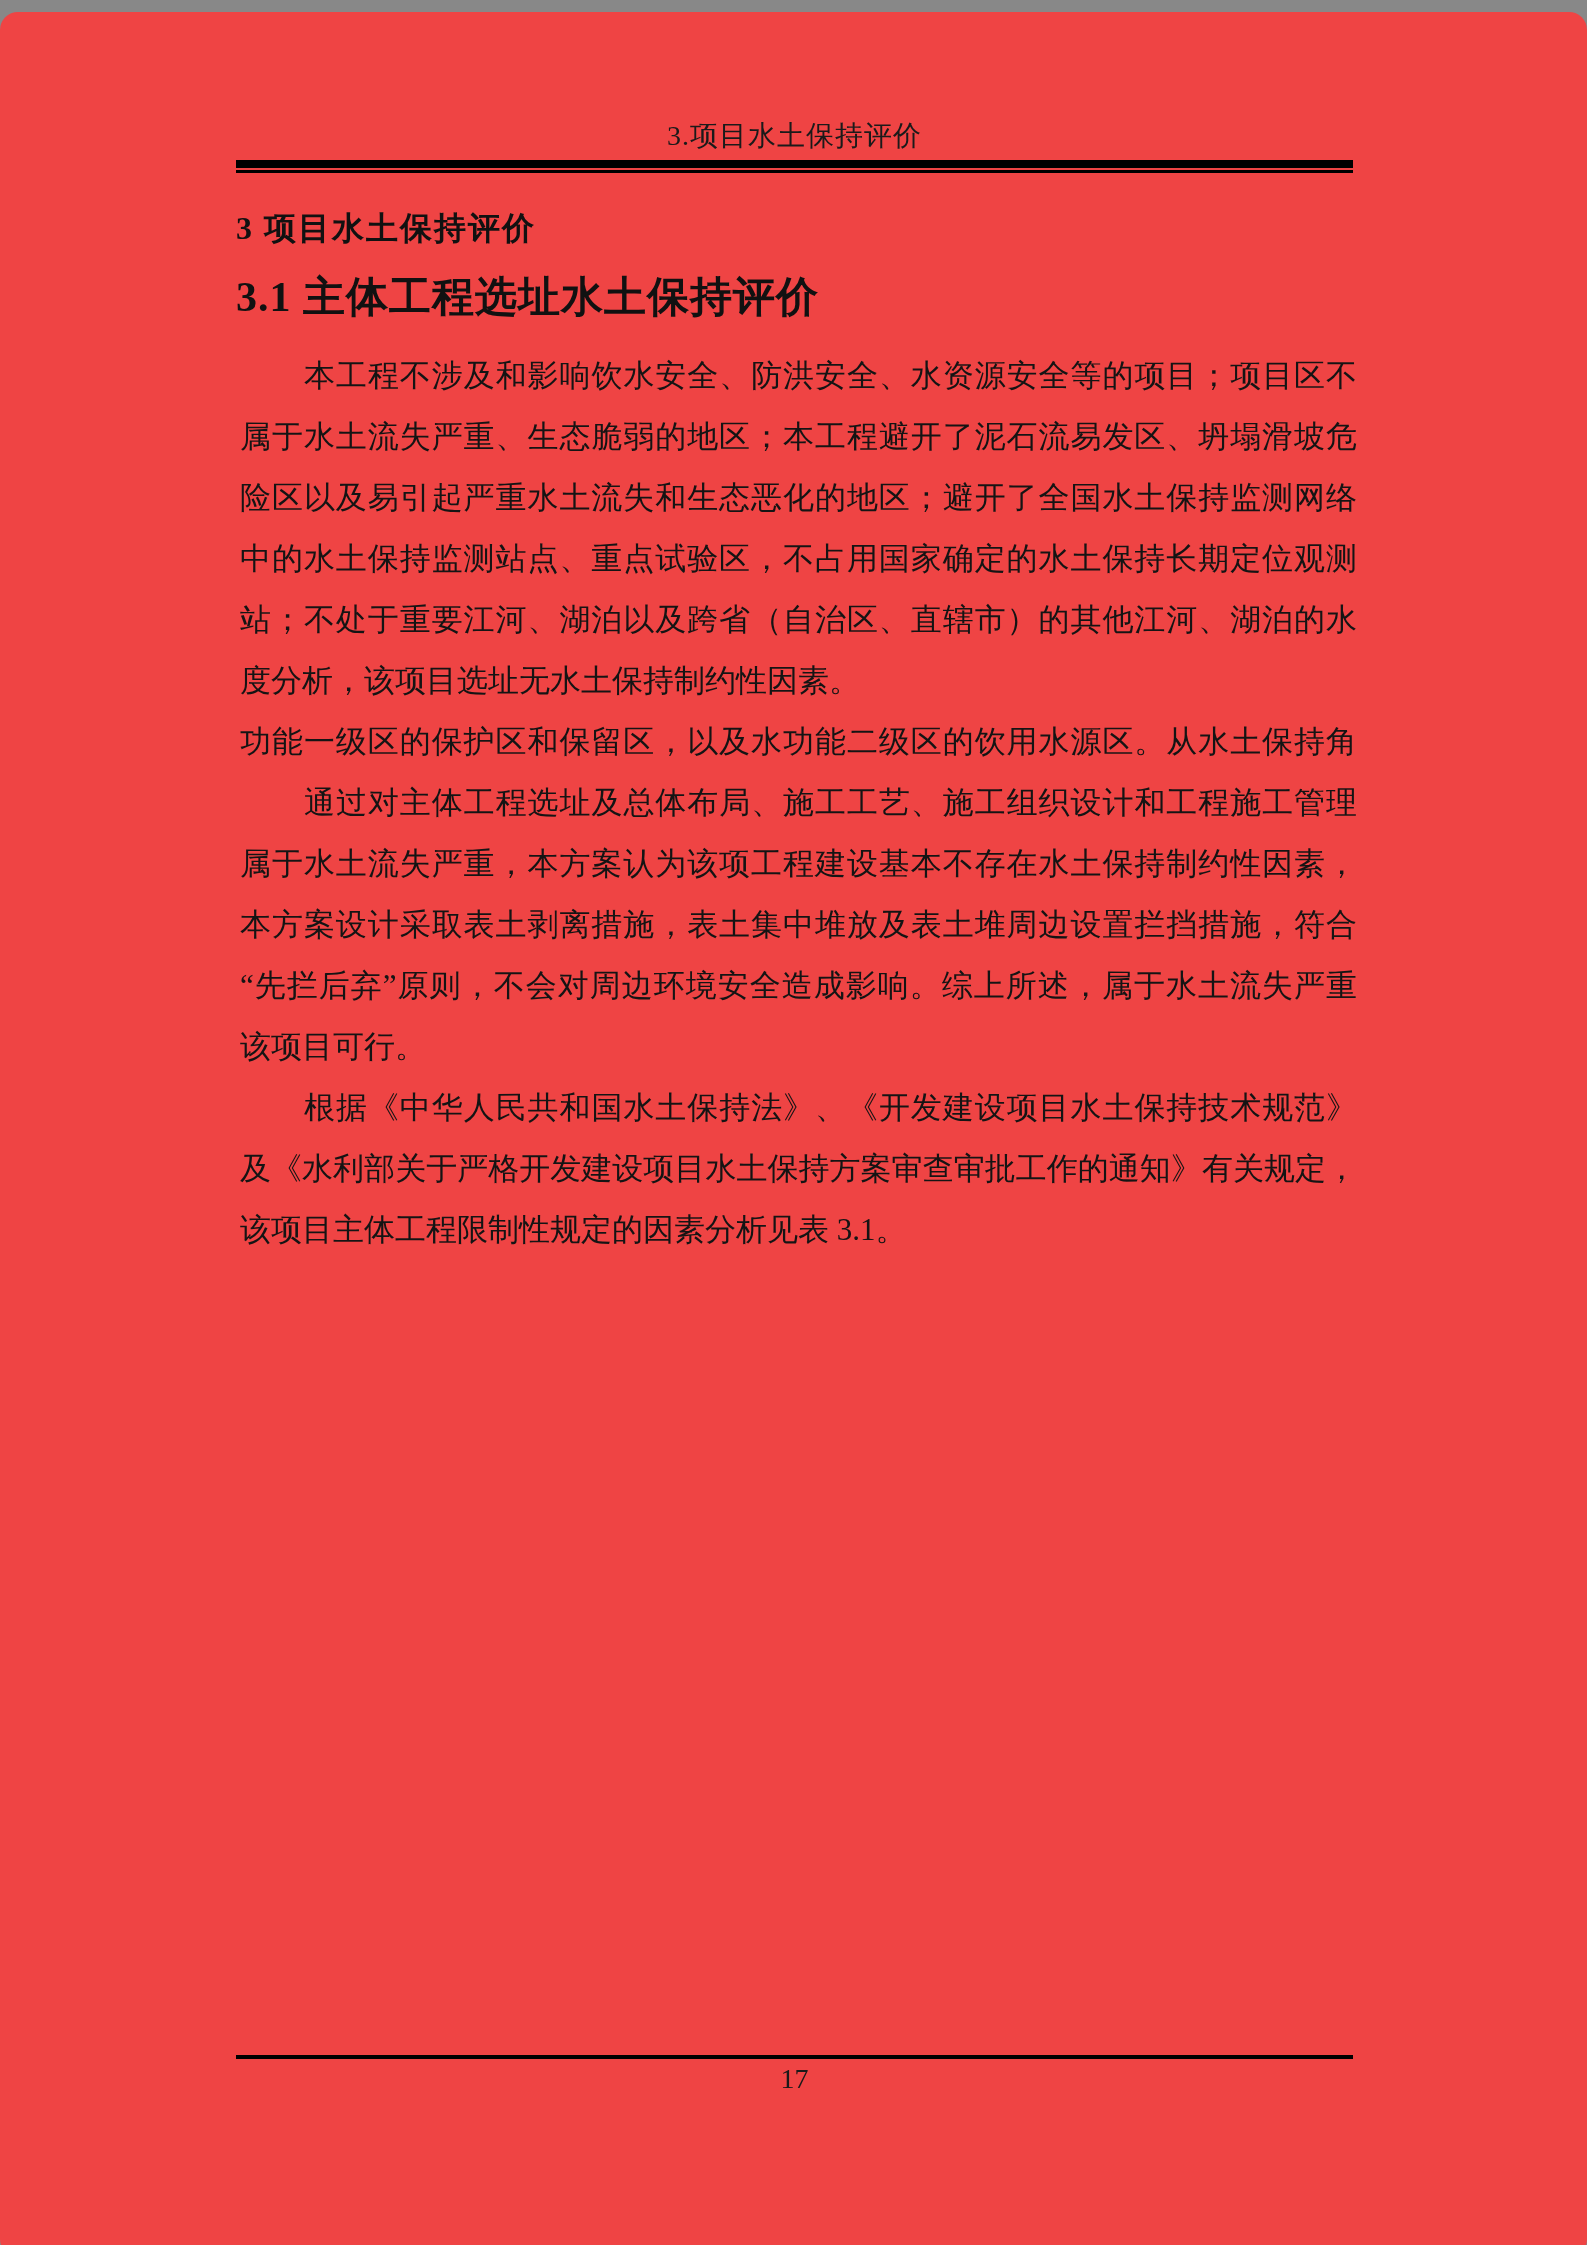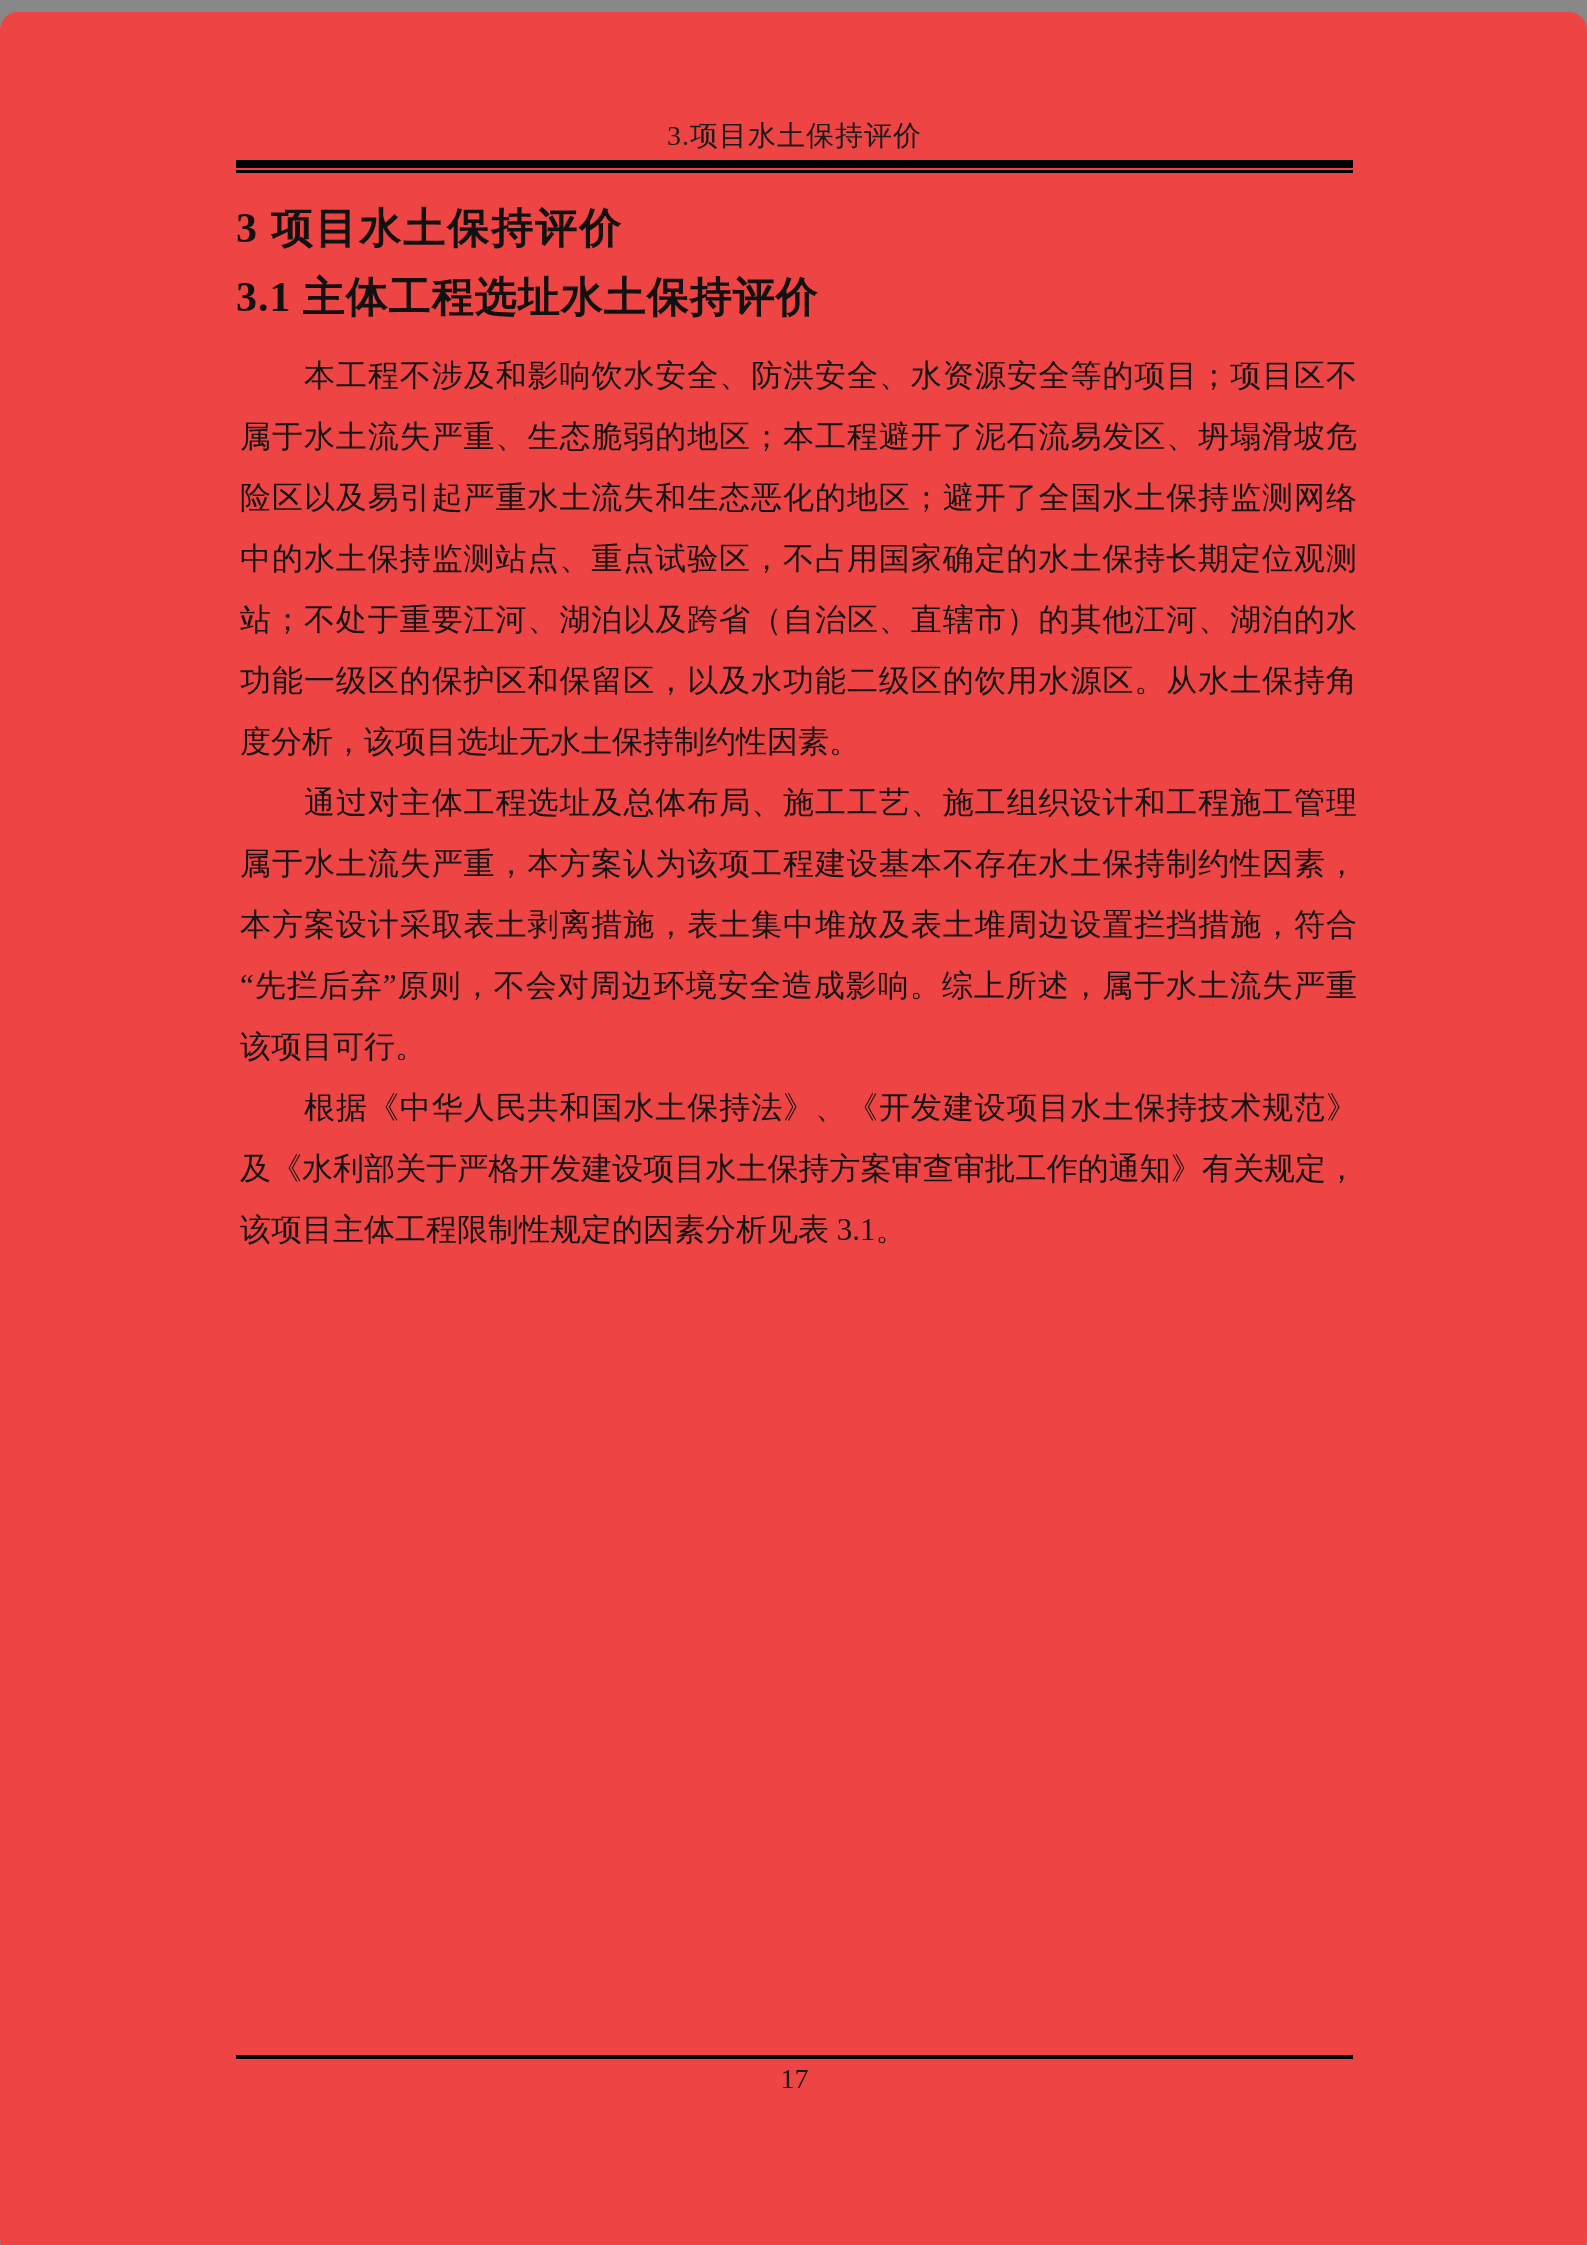--- a/index.html
+++ b/index.html
@@ -45,21 +45,21 @@
     width: 1117px;
     height: 3px;
     background: #000000;
   }
   
   .h1 {
     position: absolute;
     top: 192px;
     left: 236px;
     width: 1117px;
-    font-size: 42px;
+    font-size: 32px;
     line-height: 48px;
     font-weight: bold;
     letter-spacing: 2px;
   }
   .h2 {
     position: absolute;
     top: 260px;
     left: 236px;
     width: 1117px;
     font-size: 42px;
@@ -123,22 +123,22 @@
   <div class="h1">3  项目水土保持评价</div>
 
   <div class="h2">3.1 主体工程选址水土保持评价</div>
 
   <div class="body-text">
       <div class="body-line first">本工程不涉及和影响饮水安全、防洪安全、水资源安全等的项目；项目区不</div>
       <div class="body-line">属于水土流失严重、生态脆弱的地区；本工程避开了泥石流易发区、坍塌滑坡危</div>
       <div class="body-line">险区以及易引起严重水土流失和生态恶化的地区；避开了全国水土保持监测网络</div>
       <div class="body-line">中的水土保持监测站点、重点试验区，不占用国家确定的水土保持长期定位观测</div>
       <div class="body-line">站；不处于重要江河、湖泊以及跨省（自治区、直辖市）的其他江河、湖泊的水</div>
+      <div class="body-line last">度分析，该项目选址无水土保持制约性因素。</div>
       <div class="body-line">功能一级区的保护区和保留区，以及水功能二级区的饮用水源区。从水土保持角</div>
-      <div class="body-line last">度分析，该项目选址无水土保持制约性因素。</div>
       <div class="body-line first">通过对主体工程选址及总体布局、施工工艺、施工组织设计和工程施工管理</div>
       <div class="body-line">属于水土流失严重，本方案认为该项工程建设基本不存在水土保持制约性因素，</div>
       <div class="body-line">本方案设计采取表土剥离措施，表土集中堆放及表土堆周边设置拦挡措施，符合</div>
       <div class="body-line">“先拦后弃”原则，不会对周边环境安全造成影响。综上所述，属于水土流失严重</div>
       <div class="body-line last">该项目可行。</div>
       <div class="body-line first">根据《中华人民共和国水土保持法》、《开发建设项目水土保持技术规范》</div>
       <div class="body-line">及《水利部关于严格开发建设项目水土保持方案审查审批工作的通知》有关规定，</div>
       <div class="body-line last">该项目主体工程限制性规定的因素分析见表 3.1。</div>
     </div>
 

